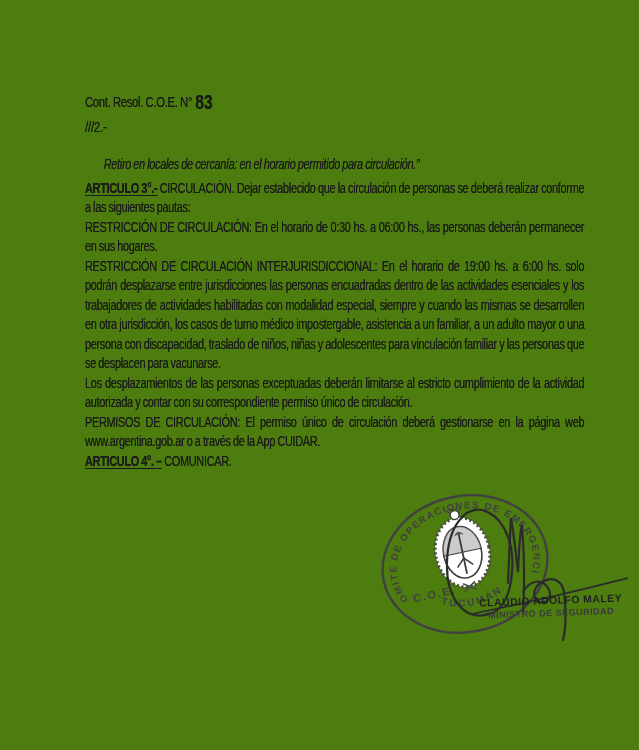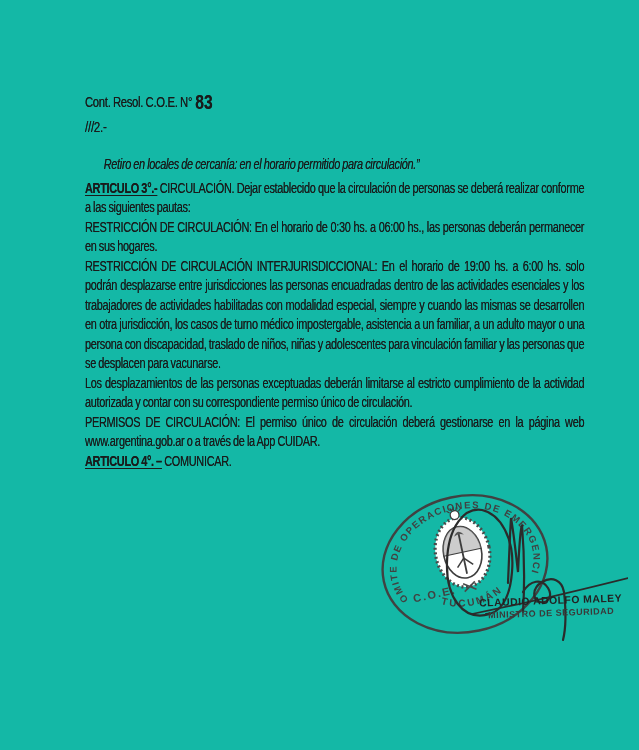--- a/index.html
+++ b/index.html
@@ -1,20 +1,20 @@
 <!DOCTYPE html>
 <html><head>
 <meta charset="utf-8">
 <style>
   html, body { margin: 0; padding: 0; }
   .page {
     position: relative;
     width: 639px;
     height: 750px;
-    background: #14b8a6;
+    background: #4d7c0f;
     overflow: hidden;
     font-family: "Liberation Sans", sans-serif;
     color: #1a1a1a;
   }
   
   .doc-text {
     position: absolute;
     left: 85px;
     top: 92px;
     width: 640px;

